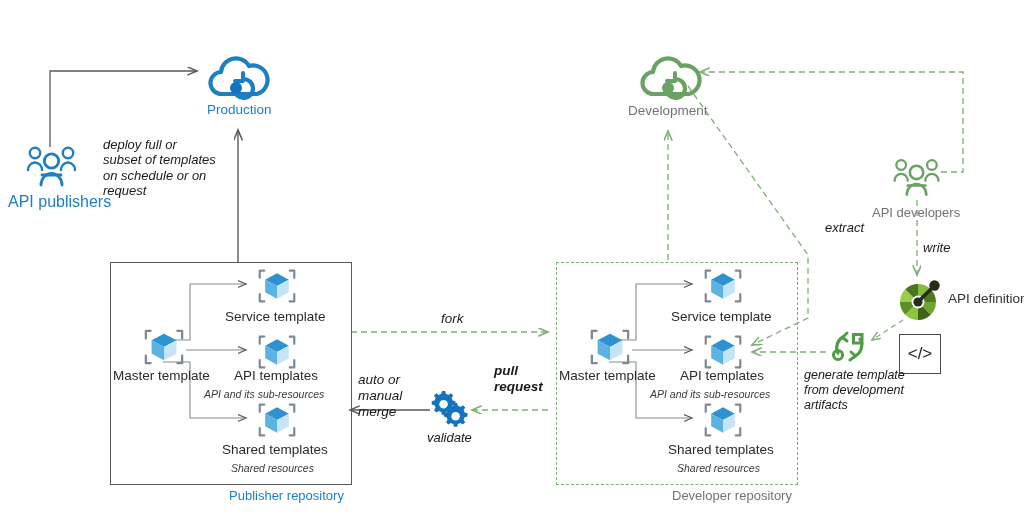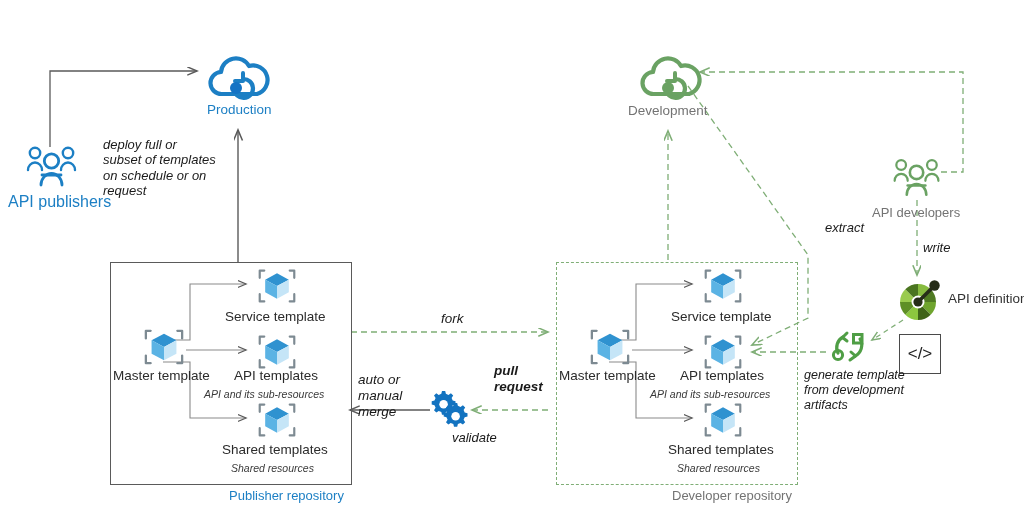--- a/index.html
+++ b/index.html
@@ -154,21 +154,21 @@
       <g fill="#1373c0">
         <path d="M14,2 l3.2,0 l0.7,2.8 l2.6,1.1 l2.4,-1.6 l2.3,2.3 l-1.6,2.4 l1.1,2.6 l2.8,0.7 l0,3.2 l-2.8,0.7 l-1.1,2.6 l1.6,2.4 l-2.3,2.3 l-2.4,-1.6 l-2.6,1.1 l-0.7,2.8 l-3.2,0 l-0.7,-2.8 l-2.6,-1.1 l-2.4,1.6 l-2.3,-2.3 l1.6,-2.4 l-1.1,-2.6 l-2.8,-0.7 l0,-3.2 l2.8,-0.7 l1.1,-2.6 l-1.6,-2.4 l2.3,-2.3 l2.4,1.6 l2.6,-1.1 z"></path>
       </g>
       <circle cx="15.6" cy="15.3" r="4.3" fill="#ffffff"></circle>
       <g fill="#1373c0">
         <path d="M26,14 l3.2,0 l0.7,2.8 l2.6,1.1 l2.4,-1.6 l2.3,2.3 l-1.6,2.4 l1.1,2.6 l2.8,0.7 l0,3.2 l-2.8,0.7 l-1.1,2.6 l1.6,2.4 l-2.3,2.3 l-2.4,-1.6 l-2.6,1.1 l-0.7,2.8 l-3.2,0 l-0.7,-2.8 l-2.6,-1.1 l-2.4,1.6 l-2.3,-2.3 l1.6,-2.4 l-1.1,-2.6 l-2.8,-0.7 l0,-3.2 l2.8,-0.7 l1.1,-2.6 l-1.6,-2.4 l2.3,-2.3 l2.4,1.6 l2.6,-1.1 z"></path>
       </g>
       <circle cx="27.6" cy="27.3" r="4.3" fill="#ffffff"></circle>
     </svg>
   </div>
-  <div class="lbl ital" style="left:427px;top:430px;font-size:13px;margin-left:25px;">validate</div>
+  <div class="lbl ital" style="left:427px;top:430px;font-size:13px;">validate</div>
 
   <div class="box-blue" style="left:110px;top:262px;width:240px;height:221px;"></div>
   <div class="lbl t-blue" style="left:229px;top:488px;font-size:13px;">Publisher repository</div>
 
   <div class="node" style="left:143px;top:326px;">
     <svg width="42" height="42" viewBox="0 0 44 44">
       <path d="M8,5 L3,5 L3,13 M8,39 L3,39 L3,31 M36,5 L41,5 L41,13 M36,39 L41,39 L41,31" fill="none" stroke="#7d8a92" stroke-width="2.4" stroke-linecap="round" stroke-linejoin="round"></path>
       <path d="M22,8 L35,15 L22,22 L9,15 Z" fill="#2f92d0"></path>
       <path d="M9,15 L22,22 L22,36 L9,29 Z" fill="#5bb3e4"></path>
       <path d="M35,15 L22,22 L22,36 L35,29 Z" fill="#c5e5f7"></path>

